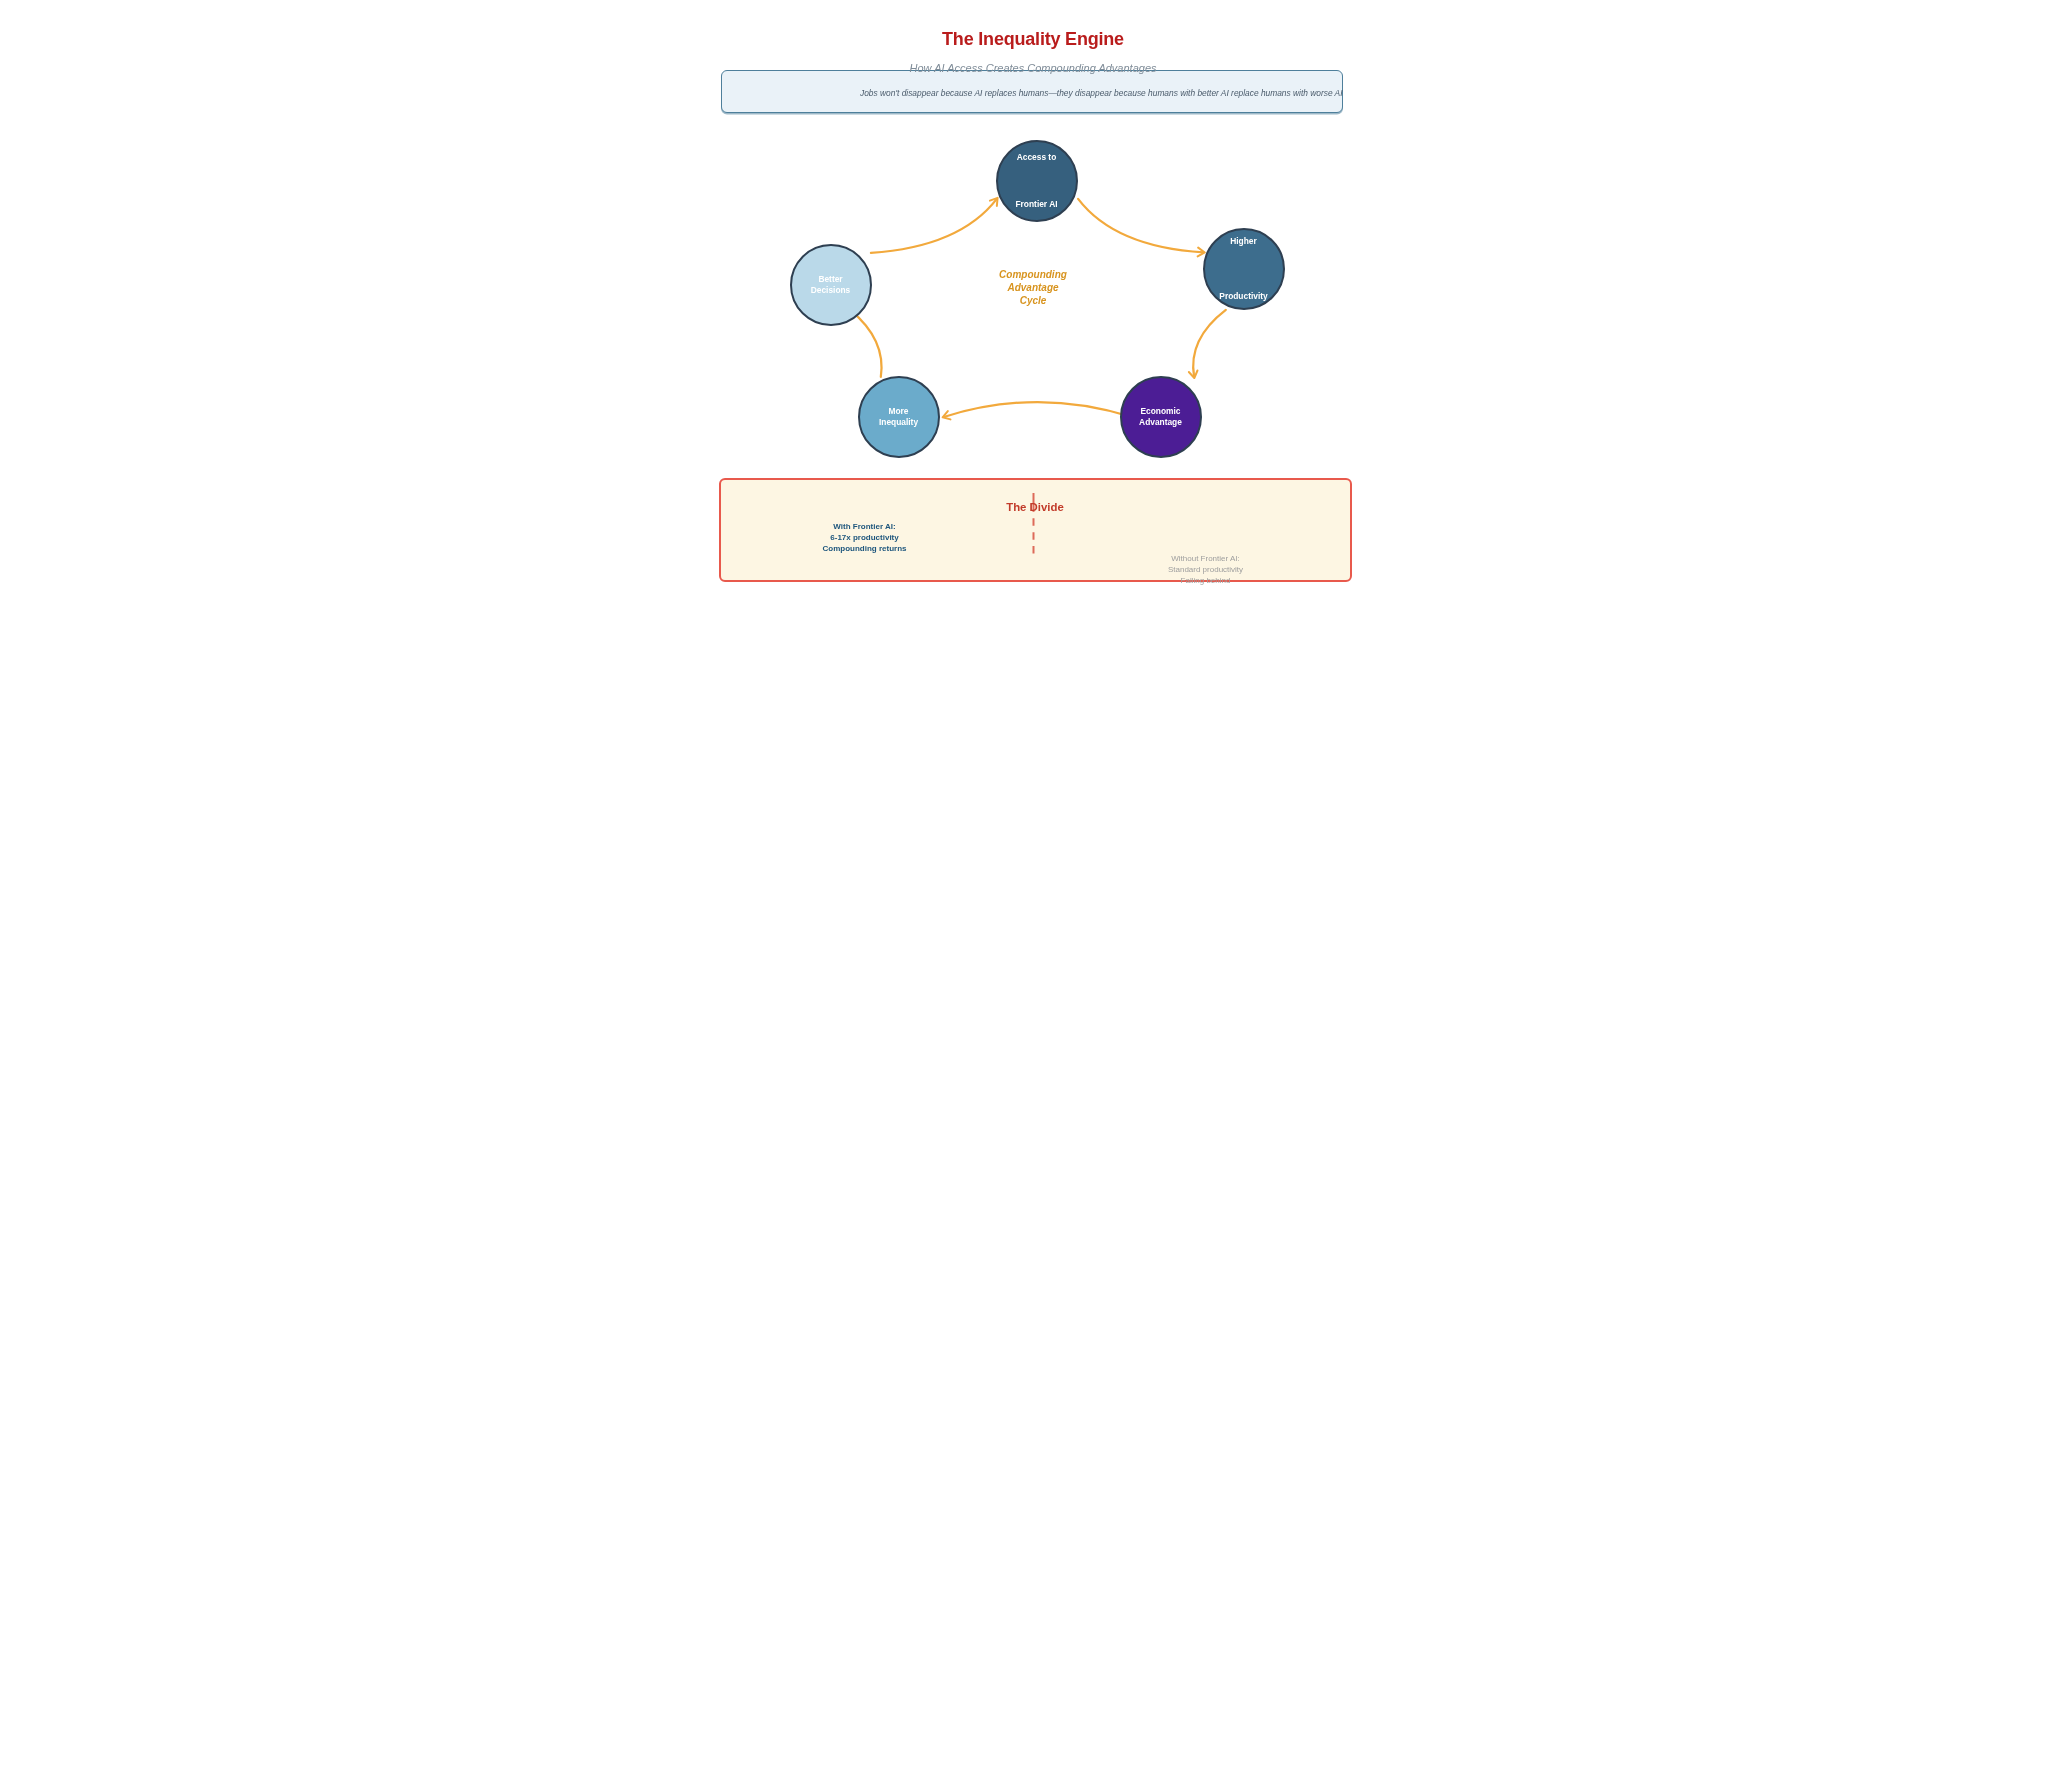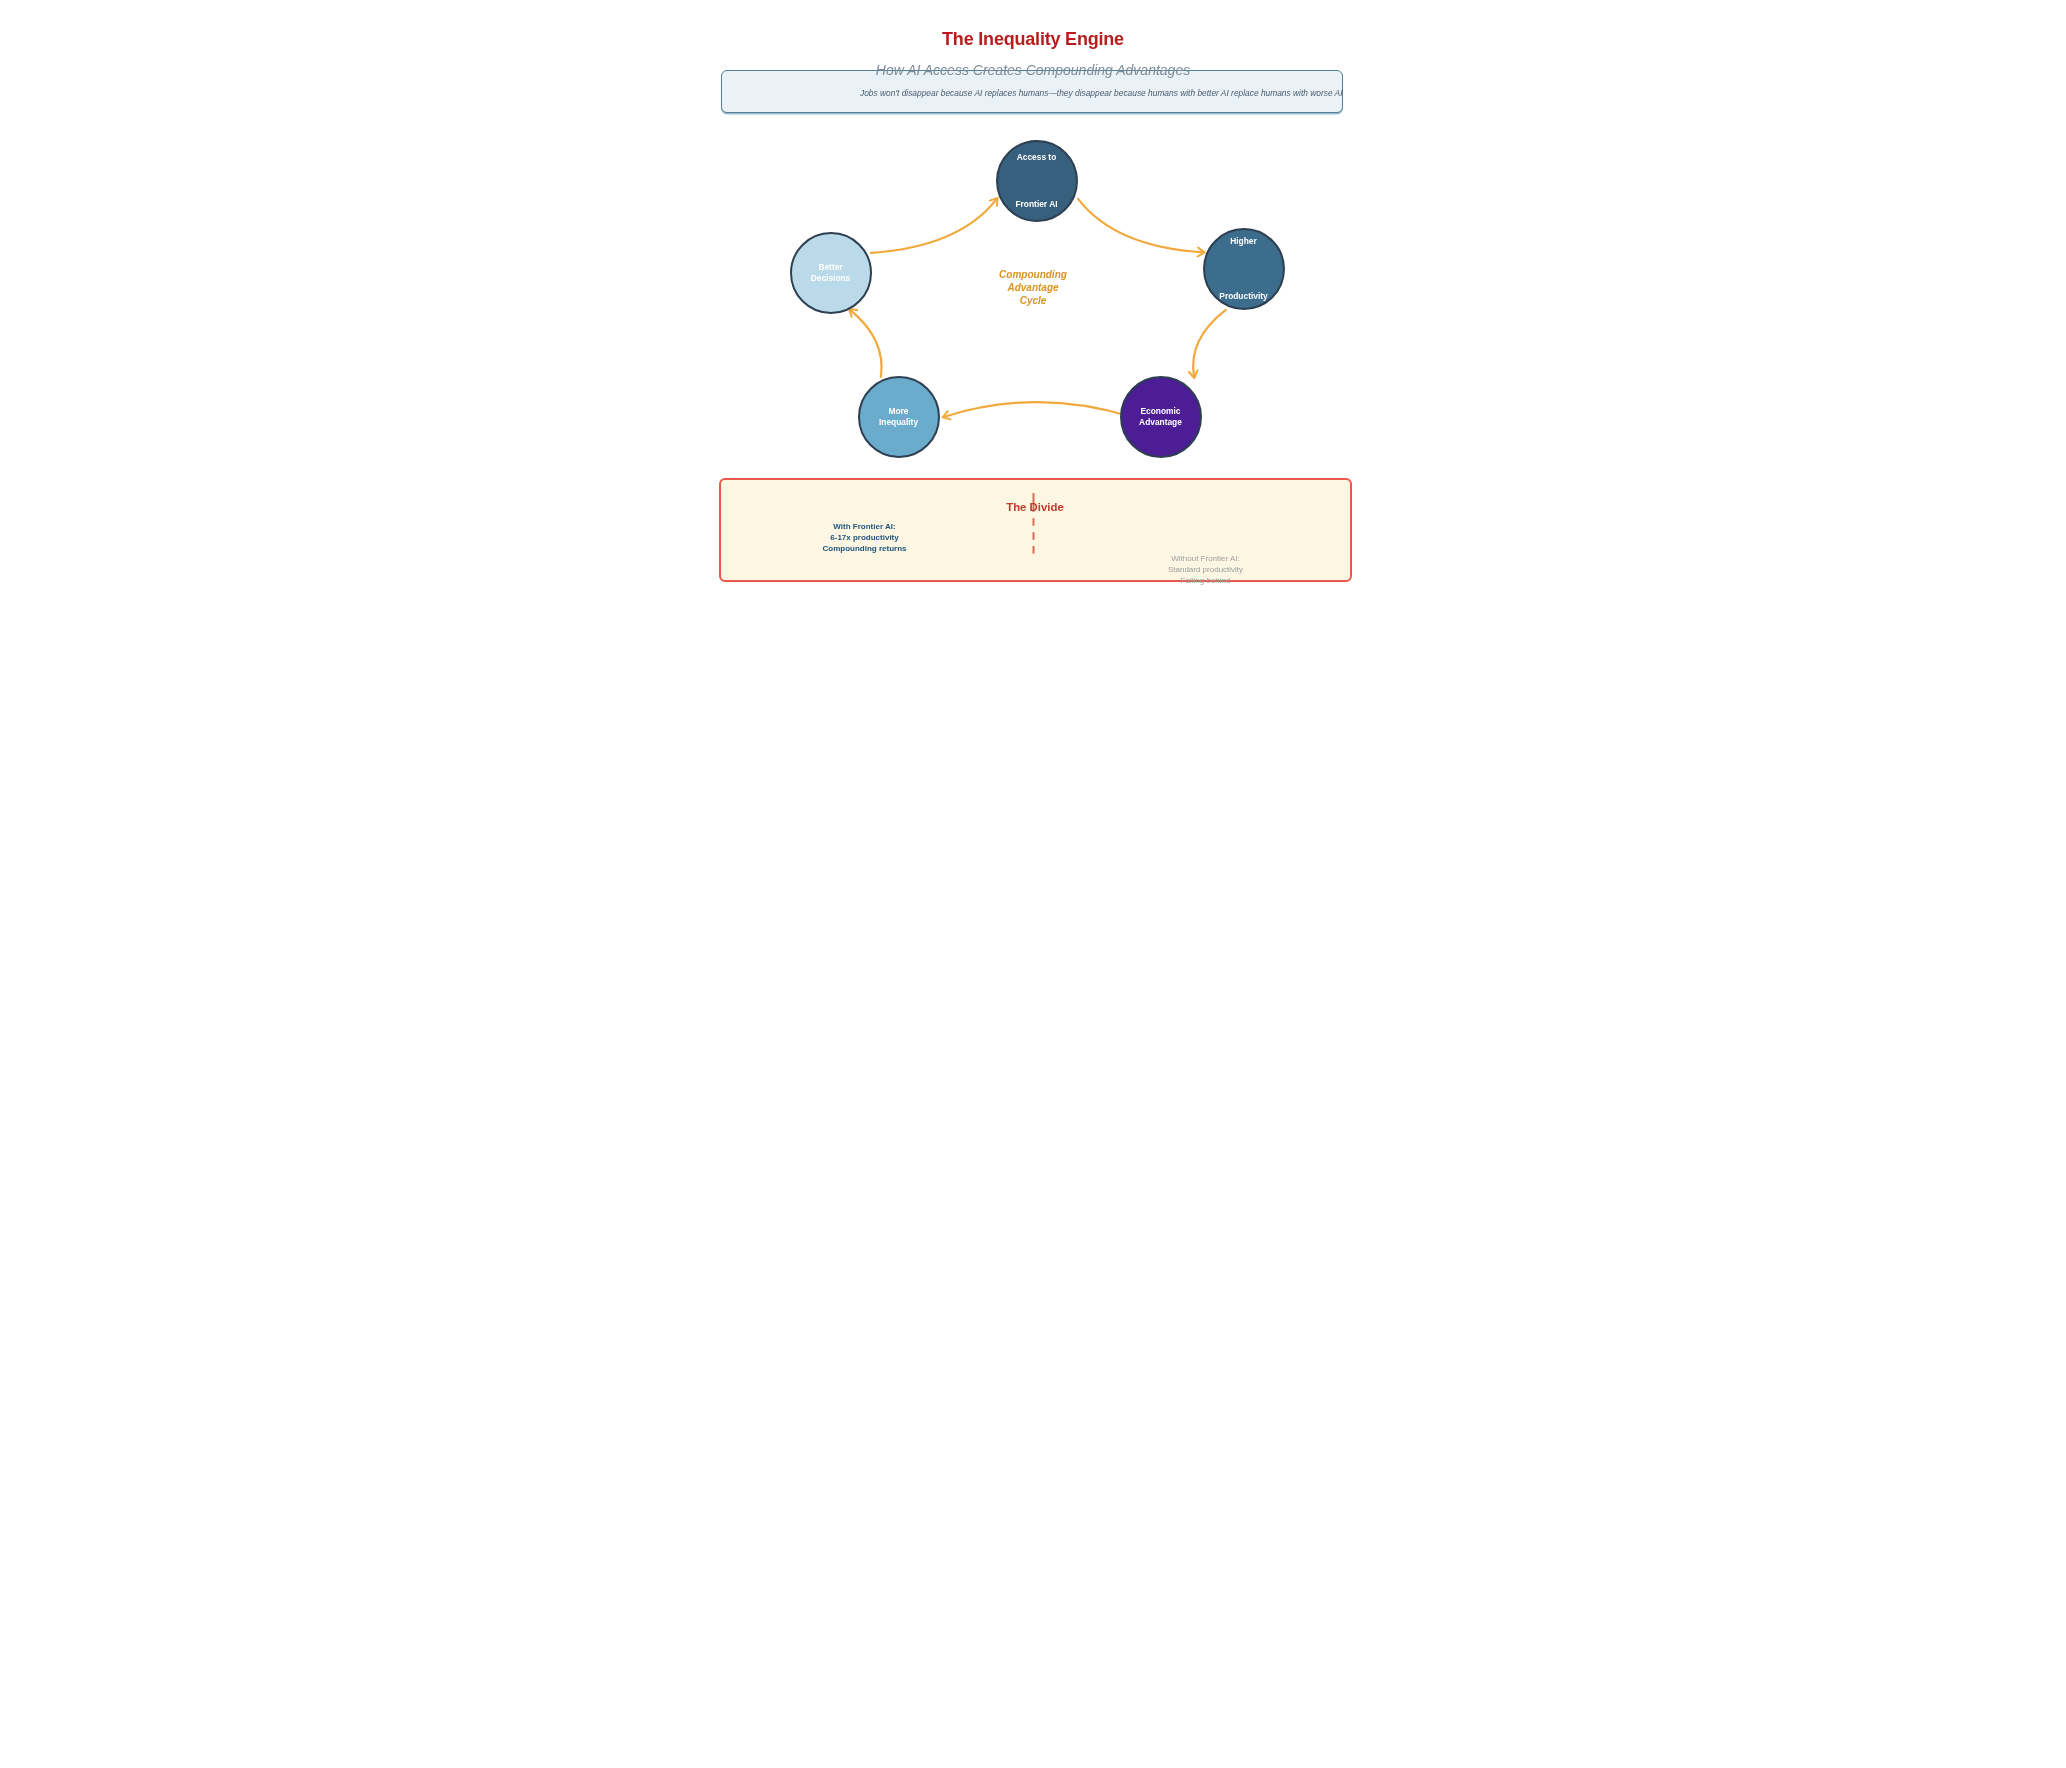--- a/index.html
+++ b/index.html
@@ -29,21 +29,21 @@
     letter-spacing: -0.2px;
     color: #b91c1c;
     z-index: 4;
   }
   .subtitle {
     position: absolute;
     top: 62px;
     left: 0;
     width: 100%;
     text-align: center;
-    font-size: 14px;
+    font-size: 11px;
     font-style: italic;
     color: #7f8c98;
     z-index: 3;
   }
   .quote-box {
     position: absolute;
     left: 32px;
     top: 70px;
     width: 622px;
     height: 43px;
@@ -193,21 +193,21 @@
     <div>Productivity</div>
   </div>
   <div class="node" style="left: 431px; top: 376px; background-color: #4c1d95;">
     <div>Economic</div>
     <div>Advantage</div>
   </div>
   <div class="node" style="left: 169px; top: 376px; background-color: rgb(107, 171, 203);">
     <div>More</div>
     <div>Inequality</div>
   </div>
-  <div class="node" style="left: 101px; top: 232px; background-color: rgb(186, 217, 233);">
+  <div class="node" style="left: 101px; top: 244px; background-color: rgb(186, 217, 233);">
     <div>Better</div>
     <div>Decisions</div>
   </div>
 
   <div class="cycle-center-label">
     <div>Compounding</div>
     <div>Advantage</div>
     <div>Cycle</div>
   </div>
 

